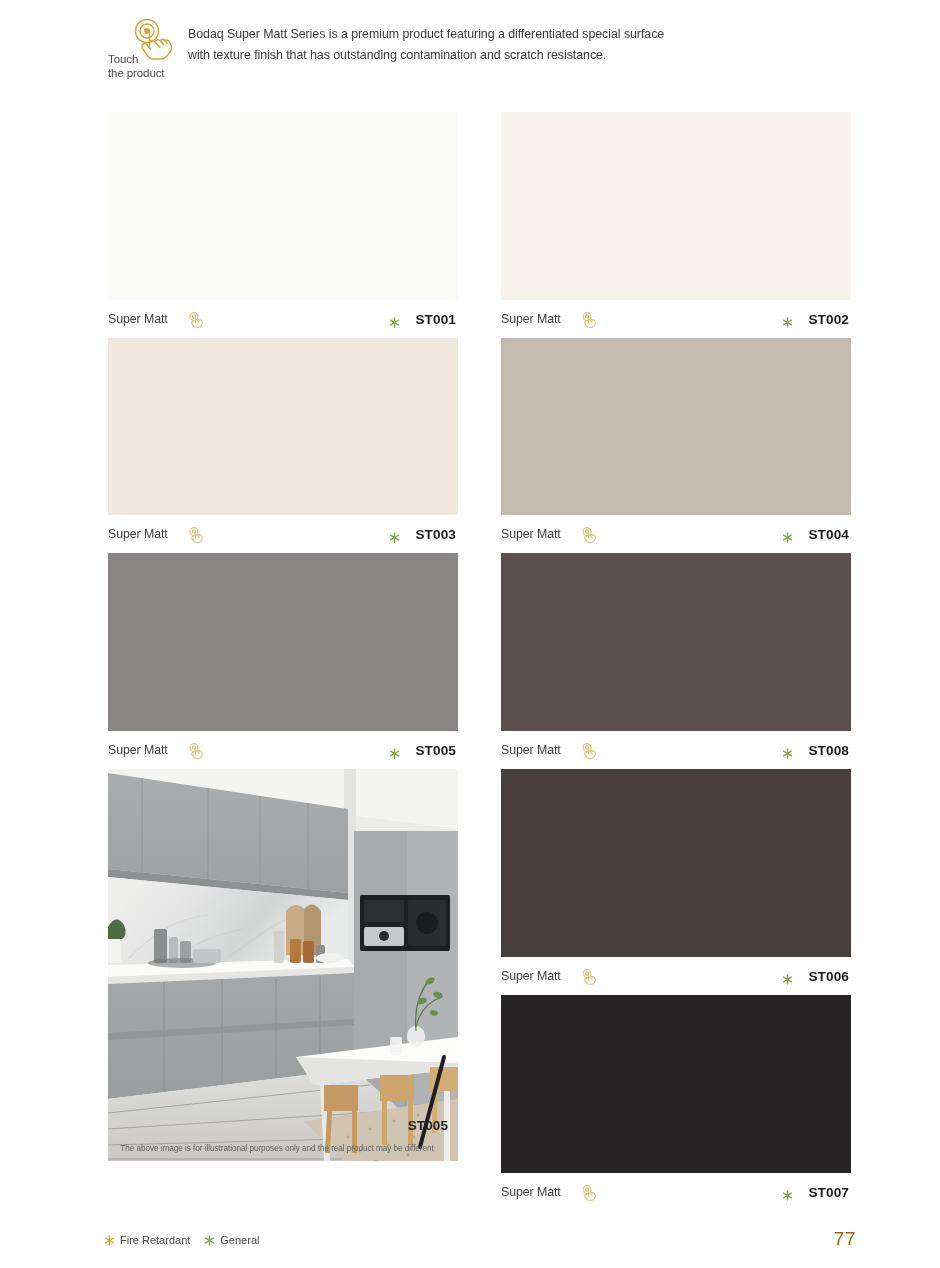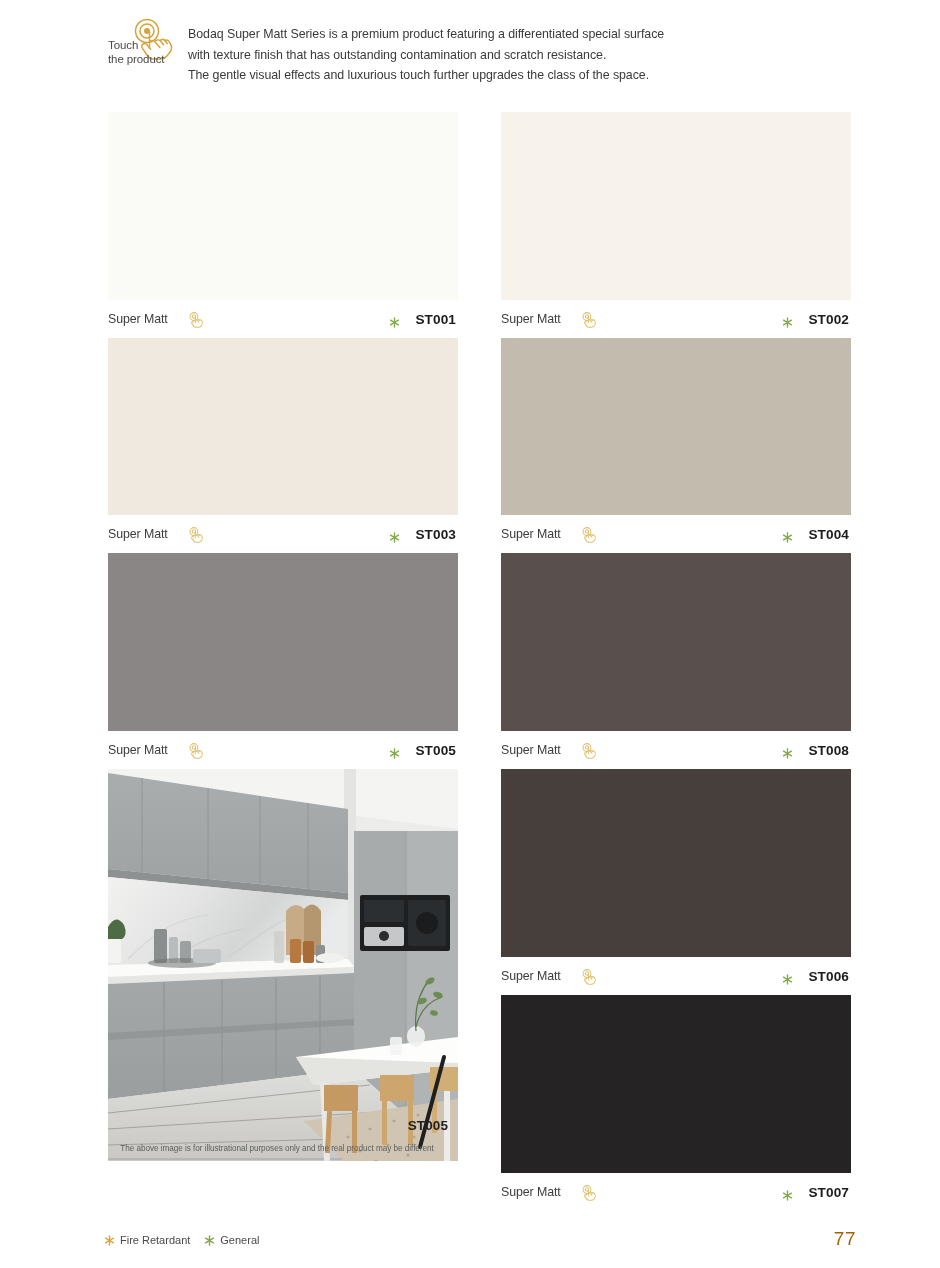--- a/index.html
+++ b/index.html
@@ -42,21 +42,21 @@
     position: absolute;
     left: 22px;
     top: 2px;
     width: 48px;
     height: 48px;
   }
 
   .touch-badge .touch-caption {
     position: absolute;
     left: 0px;
-    top: 24px;
+    top: 38px;
     width: 72px;
     font-size: 11.5px;
     line-height: 14px;
     color: #4a4a4a;
     letter-spacing: -0.1px;
   }
 
   .intro-text {
     margin-left: 2px;
     padding-top: 10px;
@@ -205,21 +205,20 @@
       </span>
       <div class="touch-caption">
         <div>Touch</div>
         <div>the product</div>
       </div>
     </div>
 
     <div class="intro-text">
       <p>Bodaq Super Matt Series is a premium product featuring a differentiated special surface</p>
       <p>with texture finish that has outstanding contamination and scratch resistance.</p>
-      <p>The gentle visual effects and luxurious touch further upgrades the class of the space.</p>
     </div>
   </div>
 
   <div class="col col-left" id="col-left">
   <div class="item" title="General">
     <div class="swatch" style="background: rgb(250, 250, 247); height: 188px;"></div>
     <div class="label-row">
       <div class="label-left">
         <span>Super Matt</span>
         <span class="mini-touch">

